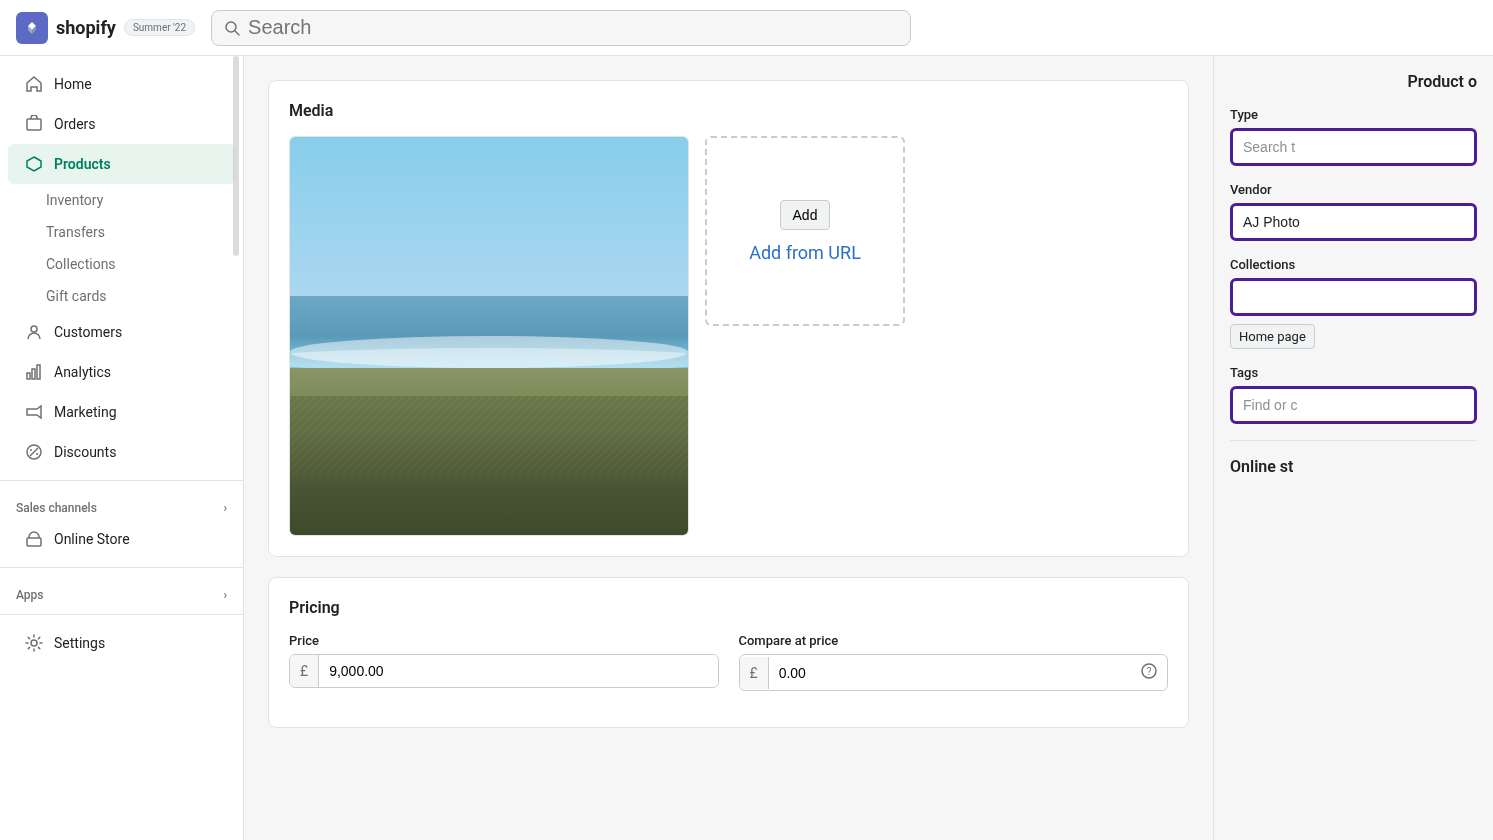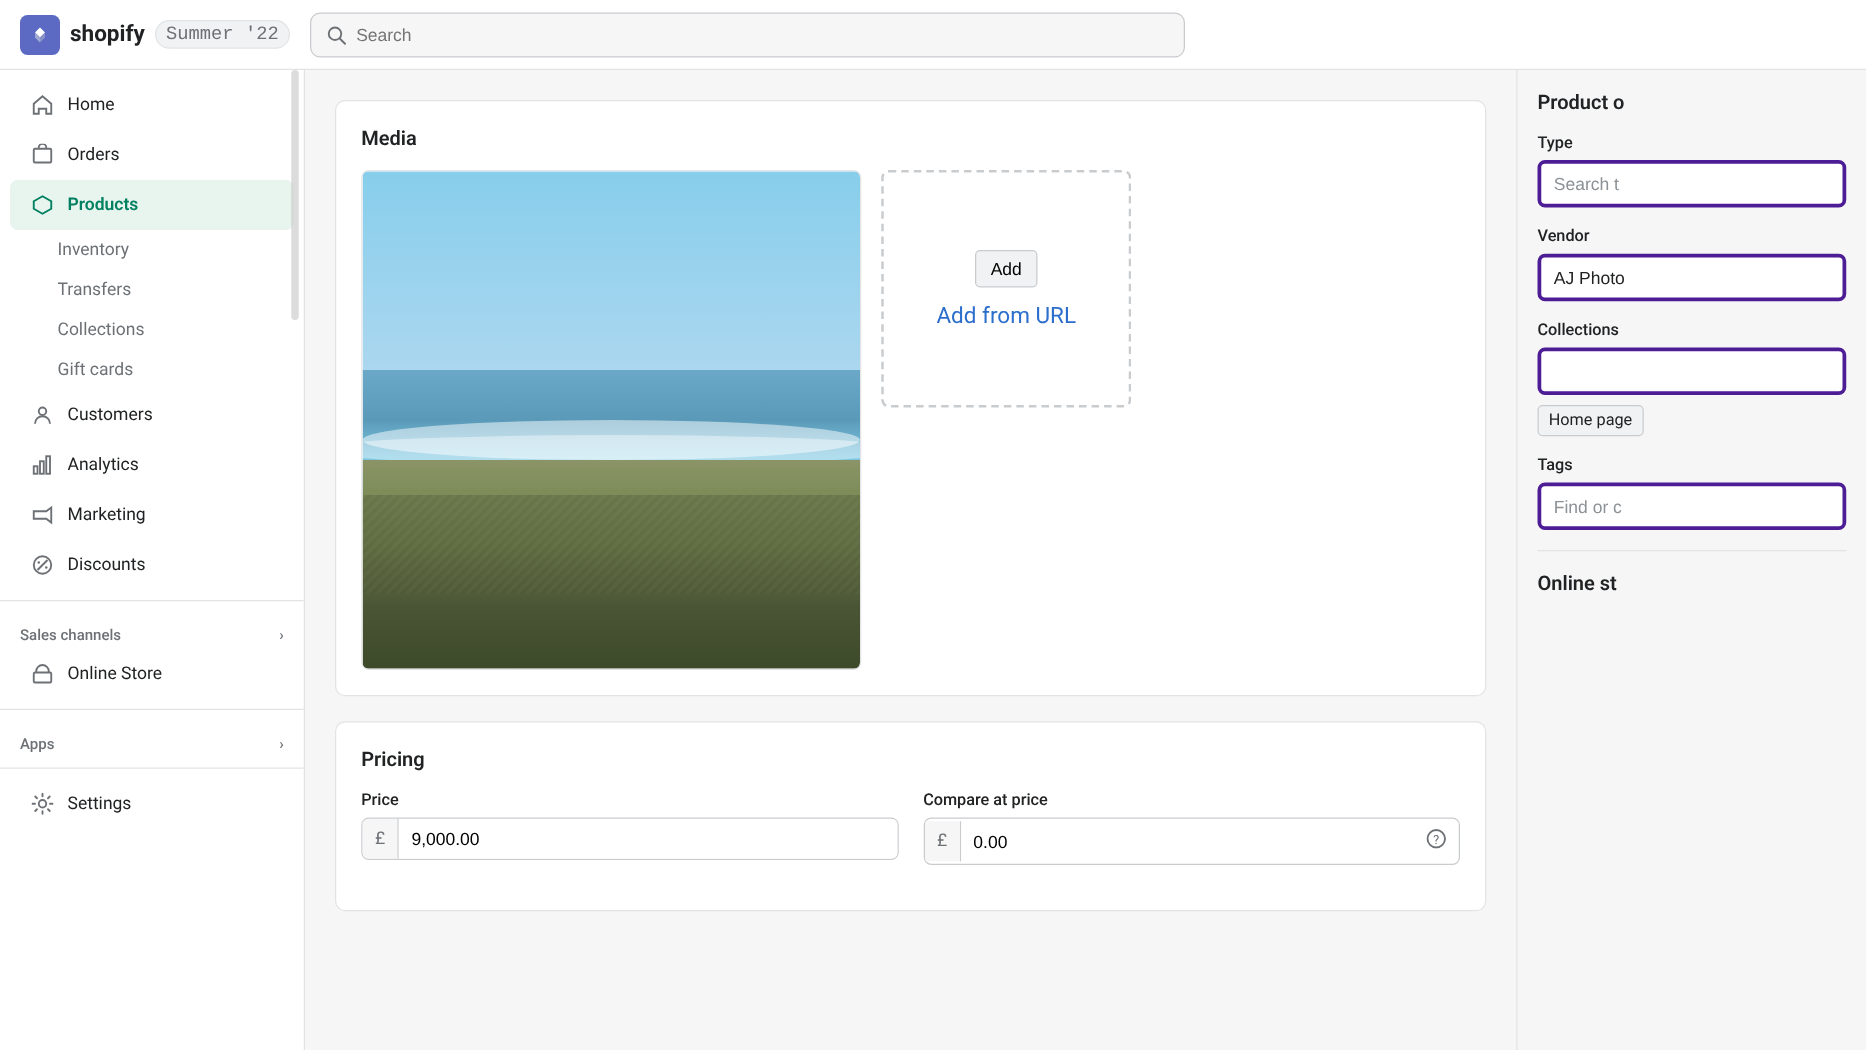--- a/index.html
+++ b/index.html
@@ -10,23 +10,23 @@
     .top-bar { display: flex; align-items: center; background: #fff; border-bottom: 1px solid #e1e3e5; height: 56px; padding: 0 16px; gap: 16px; flex-shrink: 0; }
     .main-area { display: flex; flex: 1; overflow: hidden; }
     .sidebar { width: 244px; background: #fff; border-right: 1px solid #e1e3e5; display: flex; flex-direction: column; overflow-y: auto; flex-shrink: 0; position: relative; }
     .content-area { flex: 1; overflow-y: auto; padding: 24px; background: #f6f6f7; }
     .right-panel { width: 280px; background: #f6f6f7; border-left: 1px solid #e1e3e5; overflow-y: auto; padding: 16px; flex-shrink: 0; }
 
     
     .brand { display: flex; align-items: center; gap: 8px; }
     .brand-icon { width: 32px; height: 32px; background: #5c6ac4; border-radius: 6px; display: flex; align-items: center; justify-content: center; }
     .brand-name { font-size: 18px; font-weight: 700; color: #202223; }
-    .version-badge { background: #f1f2f3; border: 1px solid #e1e3e5; border-radius: 12px; padding: 2px 8px; font-size: 15px; color: #6d7175; font-family: Liberation Mono, monospace; }
+    .version-badge { background: #f1f2f3; border: 1px solid #e1e3e5; border-radius: 12px; padding: 2px 8px; font-size: 10px; color: #6d7175; }
     .search-bar { flex: 1; max-width: 700px; display: flex; align-items: center; background: #f6f6f7; border: 1px solid #c9cccf; border-radius: 8px; padding: 0 12px; height: 36px; gap: 8px; }
-    .search-bar input { border: none; background: transparent; font-size: 14px; color: #15803d; outline: none; flex: 1; }
+    .search-bar input { border: none; background: transparent; font-size: 20px; color: #15803d; outline: none; flex: 1; }
     .search-icon-svg { color: #6d7175; flex-shrink: 0; }
 
     
     .sidebar-scroll-indicator { position: absolute; right: 4px; top: 0; width: 6px; height: 200px; background: #c4c4c4; border-radius: 3px; opacity: 0.6; }
     .sidebar-nav { padding: 8px 0; }
     .nav-item { display: flex; align-items: center; gap: 10px; padding: 10px 16px; cursor: pointer; color: #202223; font-size: 14px; border-radius: 6px; margin: 0 8px; }
     .nav-item.active { color: #008060; font-weight: 600; background: #e8f5ef; }
     .nav-icon { width: 20px; height: 20px; display: flex; align-items: center; justify-content: center; flex-shrink: 0; }
     .nav-sub-item { padding: 8px 16px 8px 46px; cursor: pointer; color: #6d7175; font-size: 14px; }
     .nav-section-label { font-size: 12px; color: #6d7175; padding: 12px 16px 4px; font-weight: 500; display: flex; align-items: center; justify-content: space-between; }
@@ -46,21 +46,21 @@
 
     
     .pricing-grid { display: grid; grid-template-columns: 1fr 1fr; gap: 20px; }
     .field-label { font-size: 13px; color: #202223; margin-bottom: 6px; font-weight: 500; }
     .input-with-prefix { display: flex; align-items: center; border: 1px solid #c9cccf; border-radius: 6px; overflow: hidden; background: #fff; }
     .input-prefix { padding: 8px 10px; background: #f6f6f7; border-right: 1px solid #c9cccf; color: #6d7175; font-size: 14px; }
     .input-with-prefix input { border: none; padding: 8px 10px; font-size: 14px; outline: none; flex: 1; background: #fff; }
     .input-suffix-icon { padding: 8px 10px; color: #6d7175; cursor: pointer; }
 
     
-    .right-panel-title { font-size: 16px; font-weight: 600; margin-bottom: 16px; color: #202223; }
+    .right-panel-title { font-size: 16px; font-weight: 600; margin-bottom: 16px; color: #202223; text-align: right; }
     .field-group { margin-bottom: 16px; }
     .panel-input { width: 100%; border: 3px solid #4c1d95; border-radius: 6px; padding: 8px 10px; font-size: 14px; outline: none; color: #202223; }
     .panel-input::placeholder { color: #8c9196; }
     .collection-tag { display: inline-flex; align-items: center; background: #f1f2f3; border: 1px solid #c9cccf; border-radius: 4px; padding: 4px 8px; font-size: 13px; margin-top: 8px; }
     .online-status-title { font-size: 16px; font-weight: 600; margin-top: 16px; padding-top: 16px; border-top: 1px solid #e1e3e5; color: #202223; }
   </style>
 </head>
 <body>
 
 <div class="app-layout">

